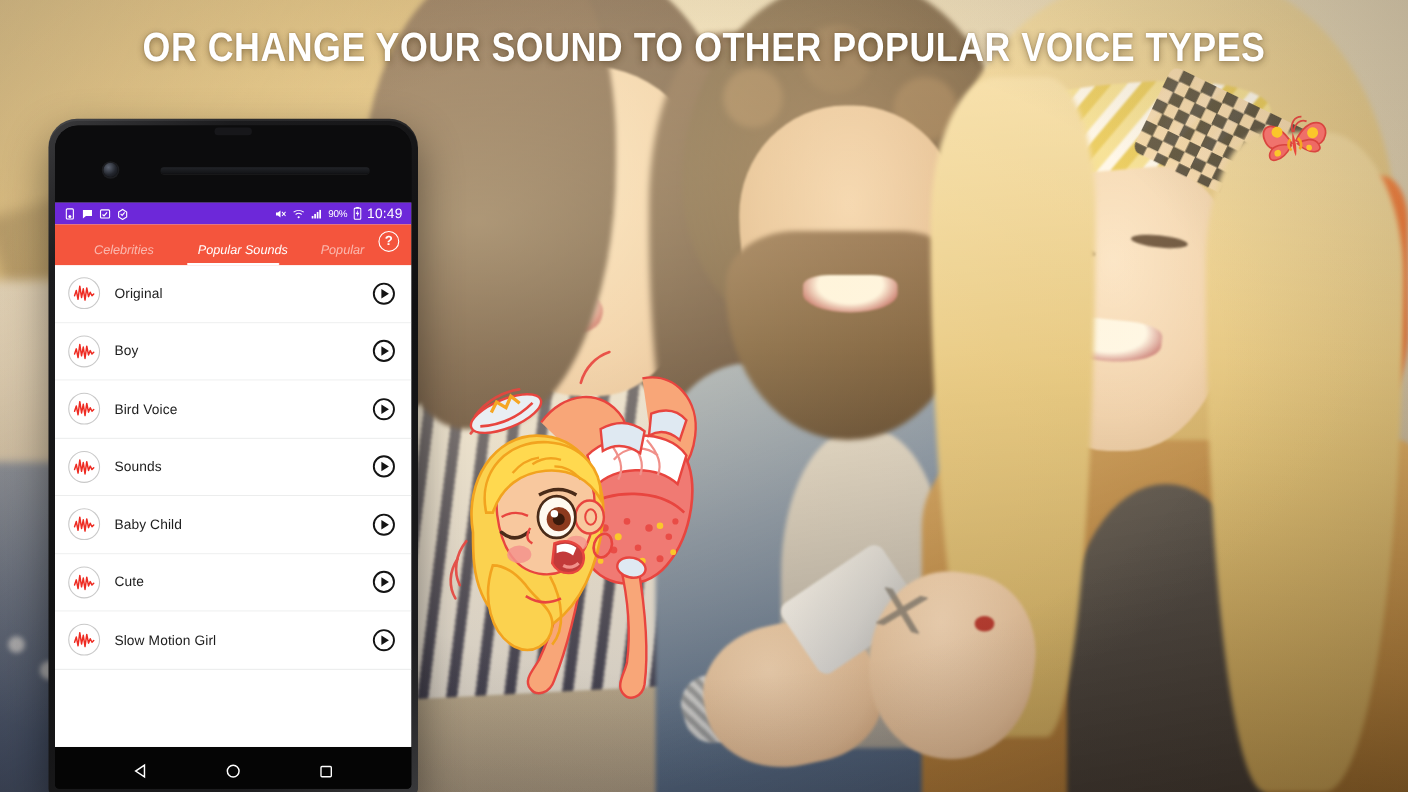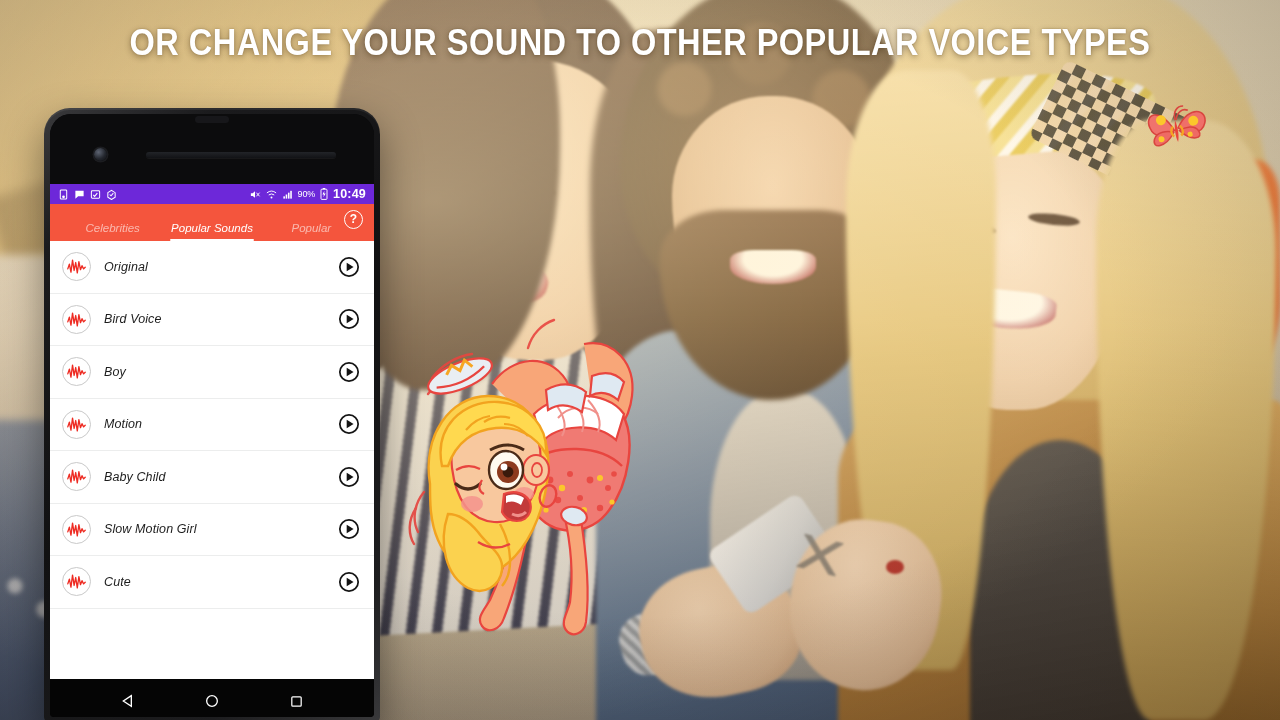--- a/index.html
+++ b/index.html
@@ -345,56 +345,56 @@
   .screen { height:495px; background:#fff; display:flex; flex-direction:column; }
 
   .statusbar {
     height:20px; background:#6d28d9;
     display:flex; align-items:center; padding:0 8px;
     color:#fff; font-size:10px;
   }
   .sb-left { display:flex; gap:5px; align-items:center; }
   .sb-right { margin-left:auto; display:flex; gap:5px; align-items:center; }
   .sb-batt { font-size:9px; letter-spacing:-.2px; }
-  .sb-time { font-size:12.5px; font-weight:bold; letter-spacing:.2px; }
+  .sb-time { font-size:12.5px; font-weight:normal; letter-spacing:.2px; }
 
   .appbar { background:#f4553d; padding:7px 13px 0 13px; position:relative; }
   .appbar-title { color:#fff; font-size:13.5px; letter-spacing:.1px; }
   .help-btn {
     position:absolute; right:11px; top:6px;
     width:19px; height:19px; border:1.6px solid #fff; border-radius:50%;
     color:#fff; font-size:12px; line-height:16px; text-align:center; font-weight:bold;
   }
   .tabs { display:flex; margin-top:11px;font-style:italic; }
   .tab {
     flex:1; text-align:center; padding-bottom:7px;
     font-size:11.5px; color:rgba(255,255,255,.58);
     position:relative;
   }
-  .tab.active { color:#fff; }
+  .tab.active { color:#fff;text-align:right; }
   .tab.active::after {
     content:""; position:absolute; left:8%; right:8%; bottom:0;
     height:2.5px; background:#fff; border-radius:2px;
   }
 
   .list { flex:1; background:#fff; overflow:hidden; }
   .row {
     height:52.5px; display:flex; align-items:center;
     padding:0 14px 0 12px;
     border-bottom:1px solid #eceded;
     background:#fff;
   }
   .wave-ic {
     width:29px; height:29px; border-radius:50%;
     border:1px solid #c9c9c9; background:#fff;
     display:flex; align-items:center; justify-content:center;
     flex:0 0 auto;
   }
   .row-label {
-    margin-left:13px; font-size:12.5px; color:#1d1d1d; letter-spacing:.1px;font-style:italic;
+    margin-left:13px; font-size:12.5px; color:#1d1d1d; letter-spacing:.1px;
   }
   .play-ic {
     margin-left:auto; width:22px; height:22px; flex:0 0 auto;
   }
 
   .navbar {
     height:44px; background:#050505;
     display:flex; align-items:center; justify-content:space-around;
     padding:0 36px;
   }
@@ -659,45 +659,45 @@
                 <circle cx="12" cy="12" r="10" fill="none" stroke="#141414" stroke-width="1.9"></circle>
                 <path d="M9.5 7.3 L17 12 L9.5 16.7 Z" fill="#141414"></path>
               </svg></div>
           </div>
           <div class="row">
             <div class="wave-ic">
               <svg width="23" height="19" viewBox="0 0 28 24">
                 <path d="M3 15 L5 9 L7 19 L9 4 L11 17 L13 7 L15 20 L17 6 L19 16 L21 11 L23 15 L25 13" fill="none" stroke="#ee2b22" stroke-width="1.7" stroke-linejoin="round" stroke-linecap="round"></path>
               </svg>
             </div>
+            <div class="row-label">Boy</div>
+            <div class="play-ic"><svg width="22" height="22" viewBox="0 0 24 24">
+                <circle cx="12" cy="12" r="10" fill="none" stroke="#141414" stroke-width="1.9"></circle>
+                <path d="M9.5 7.3 L17 12 L9.5 16.7 Z" fill="#141414"></path>
+              </svg></div>
+          </div>
+          <div class="row">
+            <div class="wave-ic">
+              <svg width="23" height="19" viewBox="0 0 28 24">
+                <path d="M3 15 L5 9 L7 19 L9 4 L11 17 L13 7 L15 20 L17 6 L19 16 L21 11 L23 15 L25 13" fill="none" stroke="#ee2b22" stroke-width="1.7" stroke-linejoin="round" stroke-linecap="round"></path>
+              </svg>
+            </div>
             <div class="row-label">Bird Voice</div>
             <div class="play-ic"><svg width="22" height="22" viewBox="0 0 24 24">
                 <circle cx="12" cy="12" r="10" fill="none" stroke="#141414" stroke-width="1.9"></circle>
                 <path d="M9.5 7.3 L17 12 L9.5 16.7 Z" fill="#141414"></path>
               </svg></div>
           </div>
           <div class="row">
             <div class="wave-ic">
               <svg width="23" height="19" viewBox="0 0 28 24">
                 <path d="M3 15 L5 9 L7 19 L9 4 L11 17 L13 7 L15 20 L17 6 L19 16 L21 11 L23 15 L25 13" fill="none" stroke="#ee2b22" stroke-width="1.7" stroke-linejoin="round" stroke-linecap="round"></path>
               </svg>
             </div>
-            <div class="row-label">Boy</div>
-            <div class="play-ic"><svg width="22" height="22" viewBox="0 0 24 24">
-                <circle cx="12" cy="12" r="10" fill="none" stroke="#141414" stroke-width="1.9"></circle>
-                <path d="M9.5 7.3 L17 12 L9.5 16.7 Z" fill="#141414"></path>
-              </svg></div>
-          </div>
-          <div class="row">
-            <div class="wave-ic">
-              <svg width="23" height="19" viewBox="0 0 28 24">
-                <path d="M3 15 L5 9 L7 19 L9 4 L11 17 L13 7 L15 20 L17 6 L19 16 L21 11 L23 15 L25 13" fill="none" stroke="#ee2b22" stroke-width="1.7" stroke-linejoin="round" stroke-linecap="round"></path>
-              </svg>
-            </div>
-            <div class="row-label">Motion</div>
+            <div class="row-label">Sounds</div>
             <div class="play-ic"><svg width="22" height="22" viewBox="0 0 24 24">
                 <circle cx="12" cy="12" r="10" fill="none" stroke="#141414" stroke-width="1.9"></circle>
                 <path d="M9.5 7.3 L17 12 L9.5 16.7 Z" fill="#141414"></path>
               </svg></div>
           </div>
           <div class="row">
             <div class="wave-ic">
               <svg width="23" height="19" viewBox="0 0 28 24">
                 <path d="M3 15 L5 9 L7 19 L9 4 L11 17 L13 7 L15 20 L17 6 L19 16 L21 11 L23 15 L25 13" fill="none" stroke="#ee2b22" stroke-width="1.7" stroke-linejoin="round" stroke-linecap="round"></path>
               </svg>
@@ -707,33 +707,33 @@
                 <circle cx="12" cy="12" r="10" fill="none" stroke="#141414" stroke-width="1.9"></circle>
                 <path d="M9.5 7.3 L17 12 L9.5 16.7 Z" fill="#141414"></path>
               </svg></div>
           </div>
           <div class="row">
             <div class="wave-ic">
               <svg width="23" height="19" viewBox="0 0 28 24">
                 <path d="M3 15 L5 9 L7 19 L9 4 L11 17 L13 7 L15 20 L17 6 L19 16 L21 11 L23 15 L25 13" fill="none" stroke="#ee2b22" stroke-width="1.7" stroke-linejoin="round" stroke-linecap="round"></path>
               </svg>
             </div>
-            <div class="row-label">Slow Motion Girl</div>
+            <div class="row-label">Cute</div>
             <div class="play-ic"><svg width="22" height="22" viewBox="0 0 24 24">
                 <circle cx="12" cy="12" r="10" fill="none" stroke="#141414" stroke-width="1.9"></circle>
                 <path d="M9.5 7.3 L17 12 L9.5 16.7 Z" fill="#141414"></path>
               </svg></div>
           </div>
           <div class="row">
             <div class="wave-ic">
               <svg width="23" height="19" viewBox="0 0 28 24">
                 <path d="M3 15 L5 9 L7 19 L9 4 L11 17 L13 7 L15 20 L17 6 L19 16 L21 11 L23 15 L25 13" fill="none" stroke="#ee2b22" stroke-width="1.7" stroke-linejoin="round" stroke-linecap="round"></path>
               </svg>
             </div>
-            <div class="row-label">Cute</div>
+            <div class="row-label">Slow Motion Girl</div>
             <div class="play-ic"><svg width="22" height="22" viewBox="0 0 24 24">
                 <circle cx="12" cy="12" r="10" fill="none" stroke="#141414" stroke-width="1.9"></circle>
                 <path d="M9.5 7.3 L17 12 L9.5 16.7 Z" fill="#141414"></path>
               </svg></div>
           </div>
         </div>
     </div>
 
     <div class="navbar">
       <div class="nav-btn">

